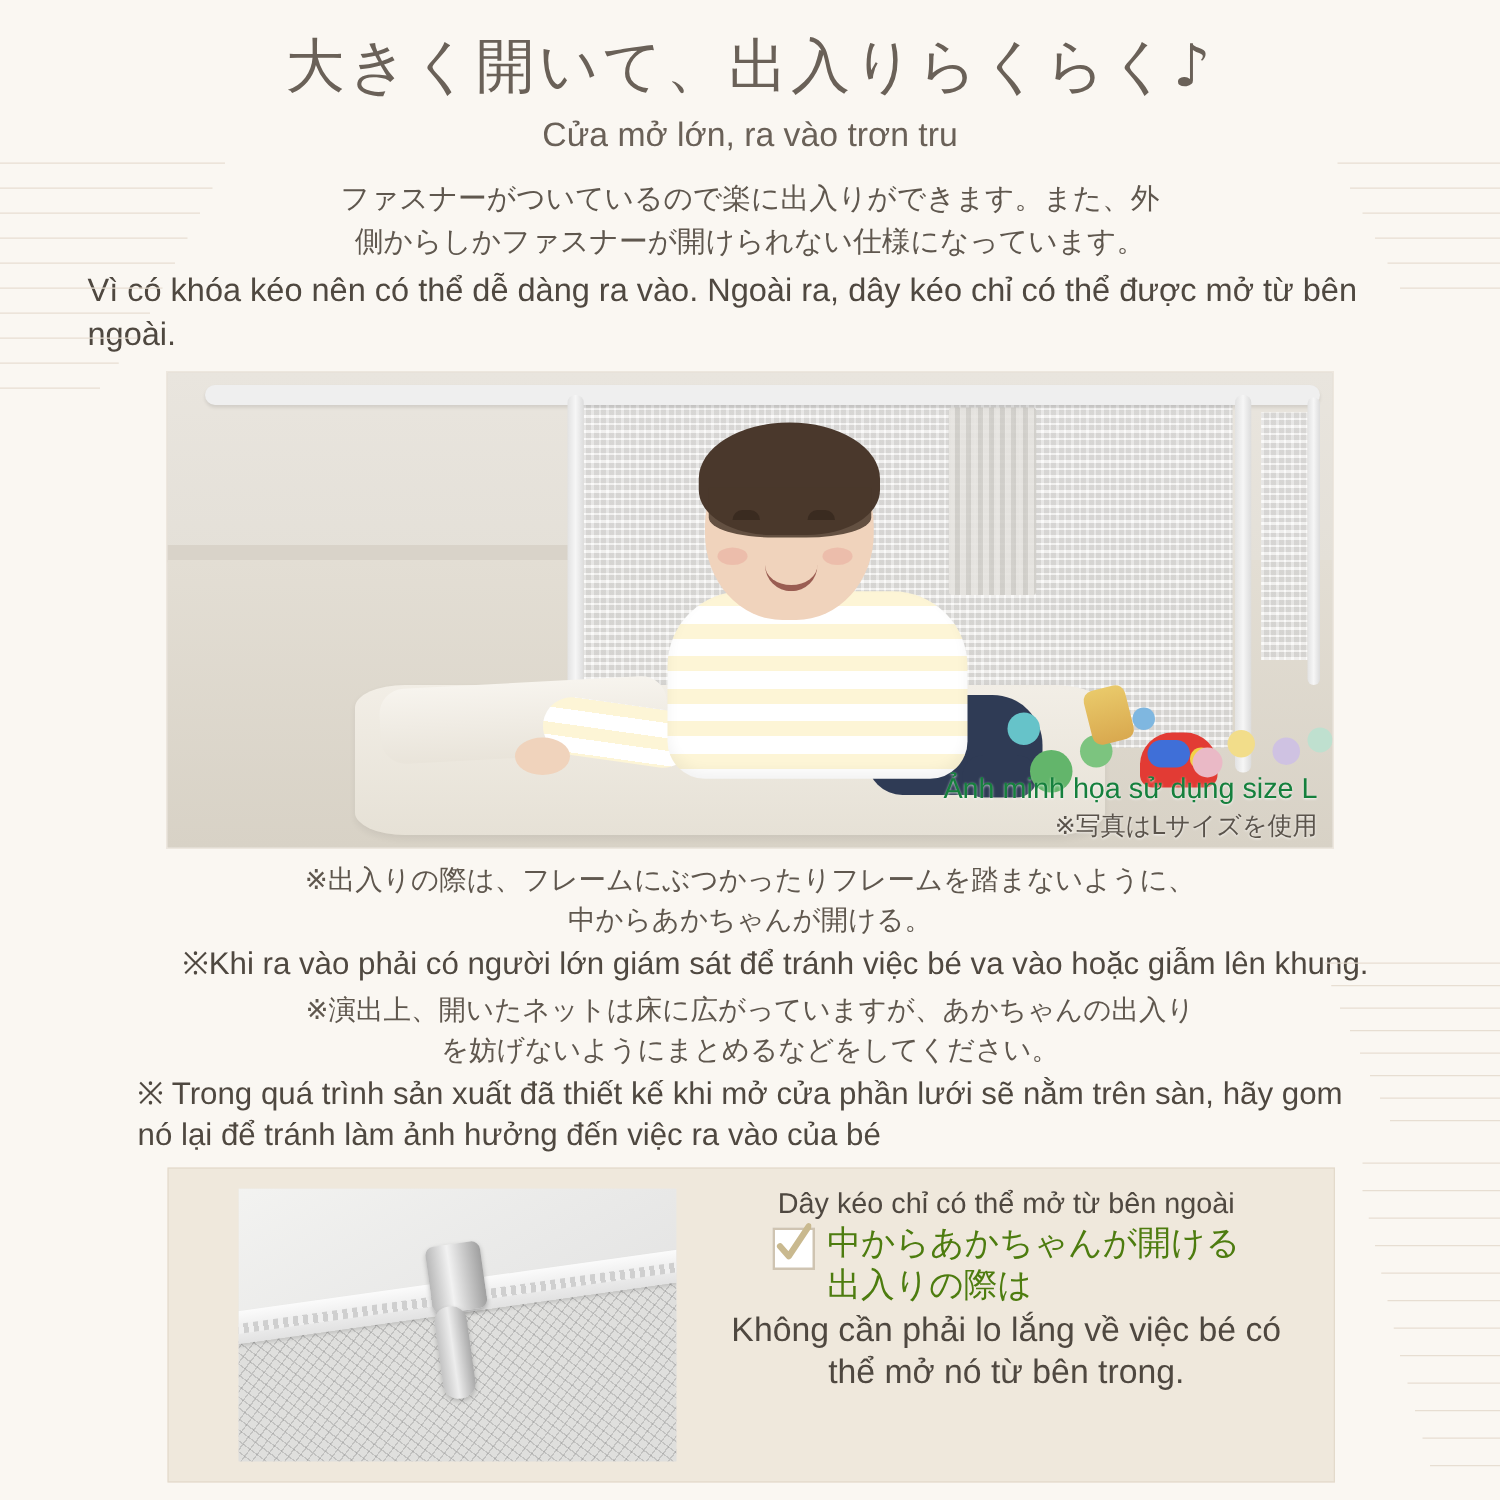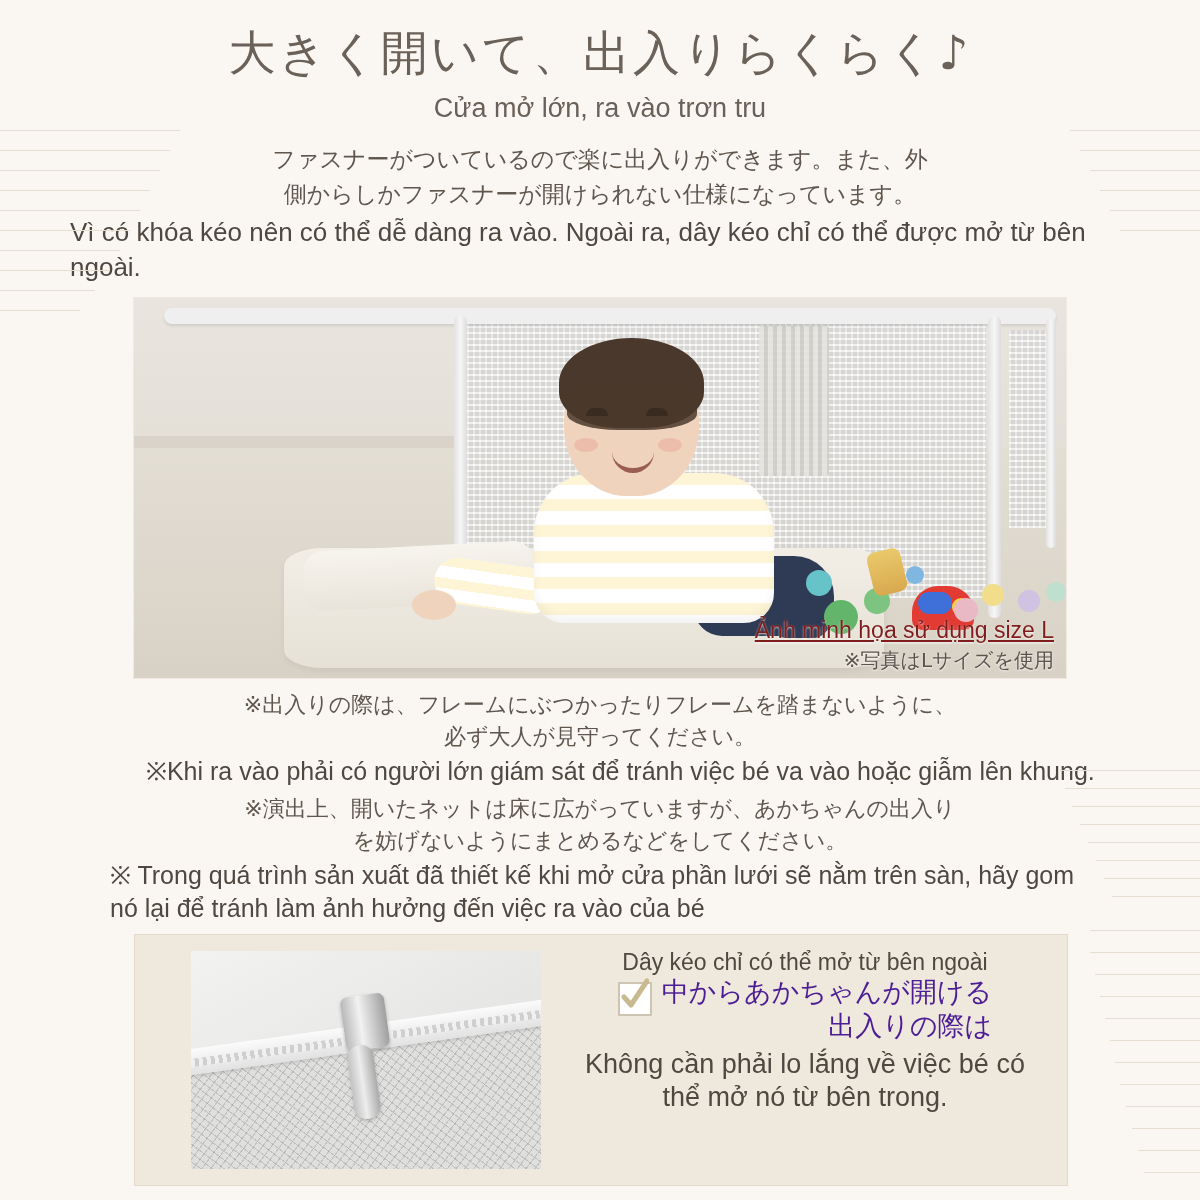--- a/index.html
+++ b/index.html
@@ -282,24 +282,23 @@
     content: "";
     position: absolute;
     right: 4px; top: 12px; width: 18px; height: 18px;
     background: #f3d247;
     border-radius: 50%;
   }
   .photo-caption-vn {
     position: absolute;
     right: 12px; bottom: 34px;
     font-size: 23px;
-    color: #7f1d1d;
+    color: #15803d;
     font-weight: 500;
     text-shadow: 0 1px 2px rgba(255,255,255,.8);
-    text-decoration: underline;
   }
   .photo-caption-jp {
     position: absolute;
     right: 12px; bottom: 4px;
     font-size: 20px;
     color: #5a534b;
     font-family: "DejaVu Sans", sans-serif;
     text-shadow: 0 1px 2px rgba(255,255,255,.8);
   }
 
@@ -425,24 +424,24 @@
     width: 30px; height: 30px;
     border: 2px solid #cfc4b2;
     background: #fff;
     position: relative;
     flex: 0 0 auto;
     margin-top: 4px;
   }
   .checkbox svg { position: absolute; left: 1px; top: -7px; }
   .check-text {
     font-size: 27px;
-    color: #4c1d95;
-    font-family: Liberation Mono, monospace;
+    color: #4d7c0f;
+    font-family: Liberation Serif, serif;
     line-height: 1.25;
-    text-align: right;
+    text-align: left;
   }
   .bp-vn-2 {
     font-size: 27px;
     color: #4f4840;
     font-weight: 500;
     line-height: 1.25;
     margin-top: 2px;
   }
 </style>
 </head>
@@ -544,21 +543,21 @@
   <div class="toy ball-purple"></div>
   <div class="toy ball-mint"></div>
 
   <div class="photo-caption-vn">Ảnh minh họa sử dụng size L</div>
   <div class="photo-caption-jp">※写真はLサイズを使用</div>
 </div>
 
 <div class="notes">
   <div class="note-block">
     <div class="note-jp">※出入りの際は、フレームにぶつかったりフレームを踏まないように、</div>
-    <div class="note-jp">必ず大人が見守ってください。</div>
+    <div class="note-jp">中からあかちゃんが開ける。</div>
     <div class="note-vn">※Khi ra vào phải có người lớn giám sát để tránh việc bé va vào hoặc giẫm lên khung.</div>
   </div>
   <div class="note-block">
     <div class="note-jp">※演出上、開いたネットは床に広がっていますが、あかちゃんの出入り</div>
     <div class="note-jp">を妨げないようにまとめるなどをしてください。</div>
     <div class="note-vn wide">※ Trong quá trình sản xuất đã thiết kế khi mở cửa phần lưới sẽ nằm trên sàn, hãy gom nó lại để tránh làm ảnh hưởng đến việc ra vào của bé</div>
   </div>
 </div>
 
 <div class="bottom-panel">

